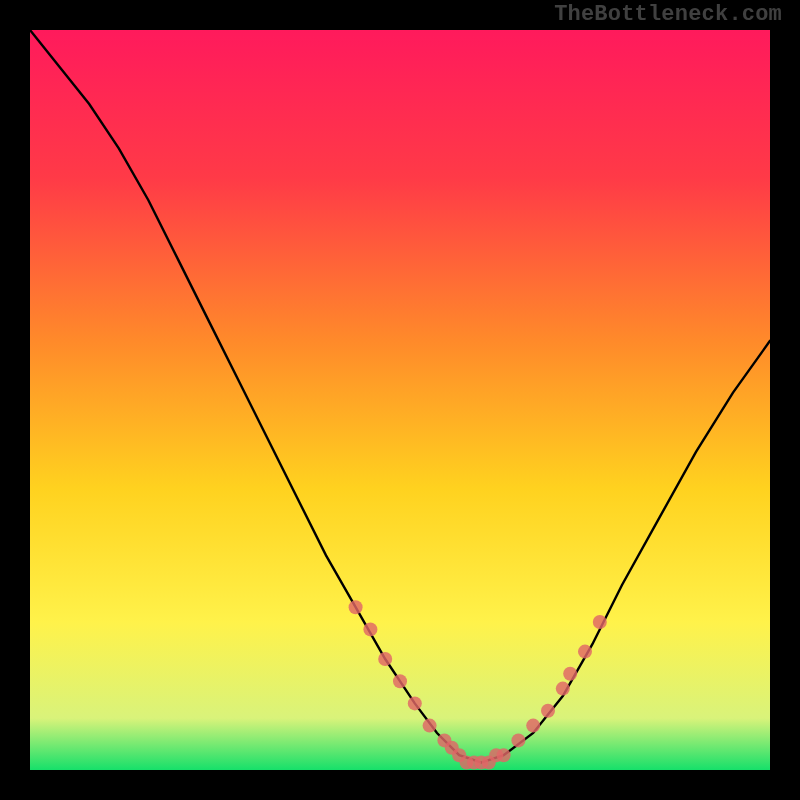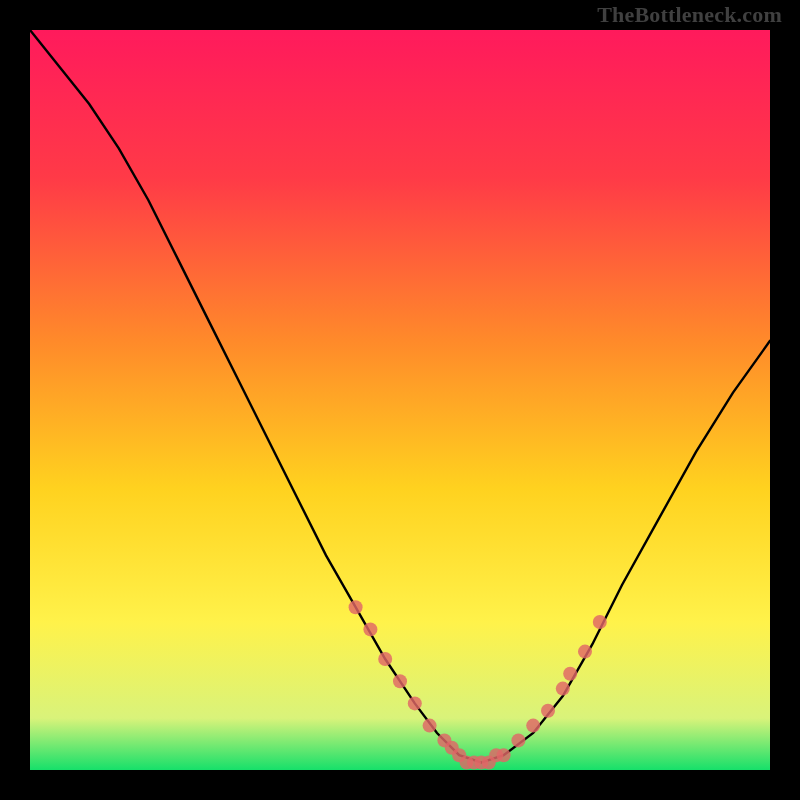--- a/index.html
+++ b/index.html
@@ -19,21 +19,21 @@
   }
   .watermark {
     position: absolute;
     top: 2px;
     right: 18px;
     color: #404040;
     font-size: 22px;
     font-weight: 600;
     letter-spacing: 0.2px;
     z-index: 10;
-    font-family: Liberation Serif, serif;
+    font-family: Liberation Mono, monospace;
   }
   svg {
     position: absolute;
     top: 0;
     left: 0;
   }
 </style>
 </head>
 <body>
 <div class="frame">

